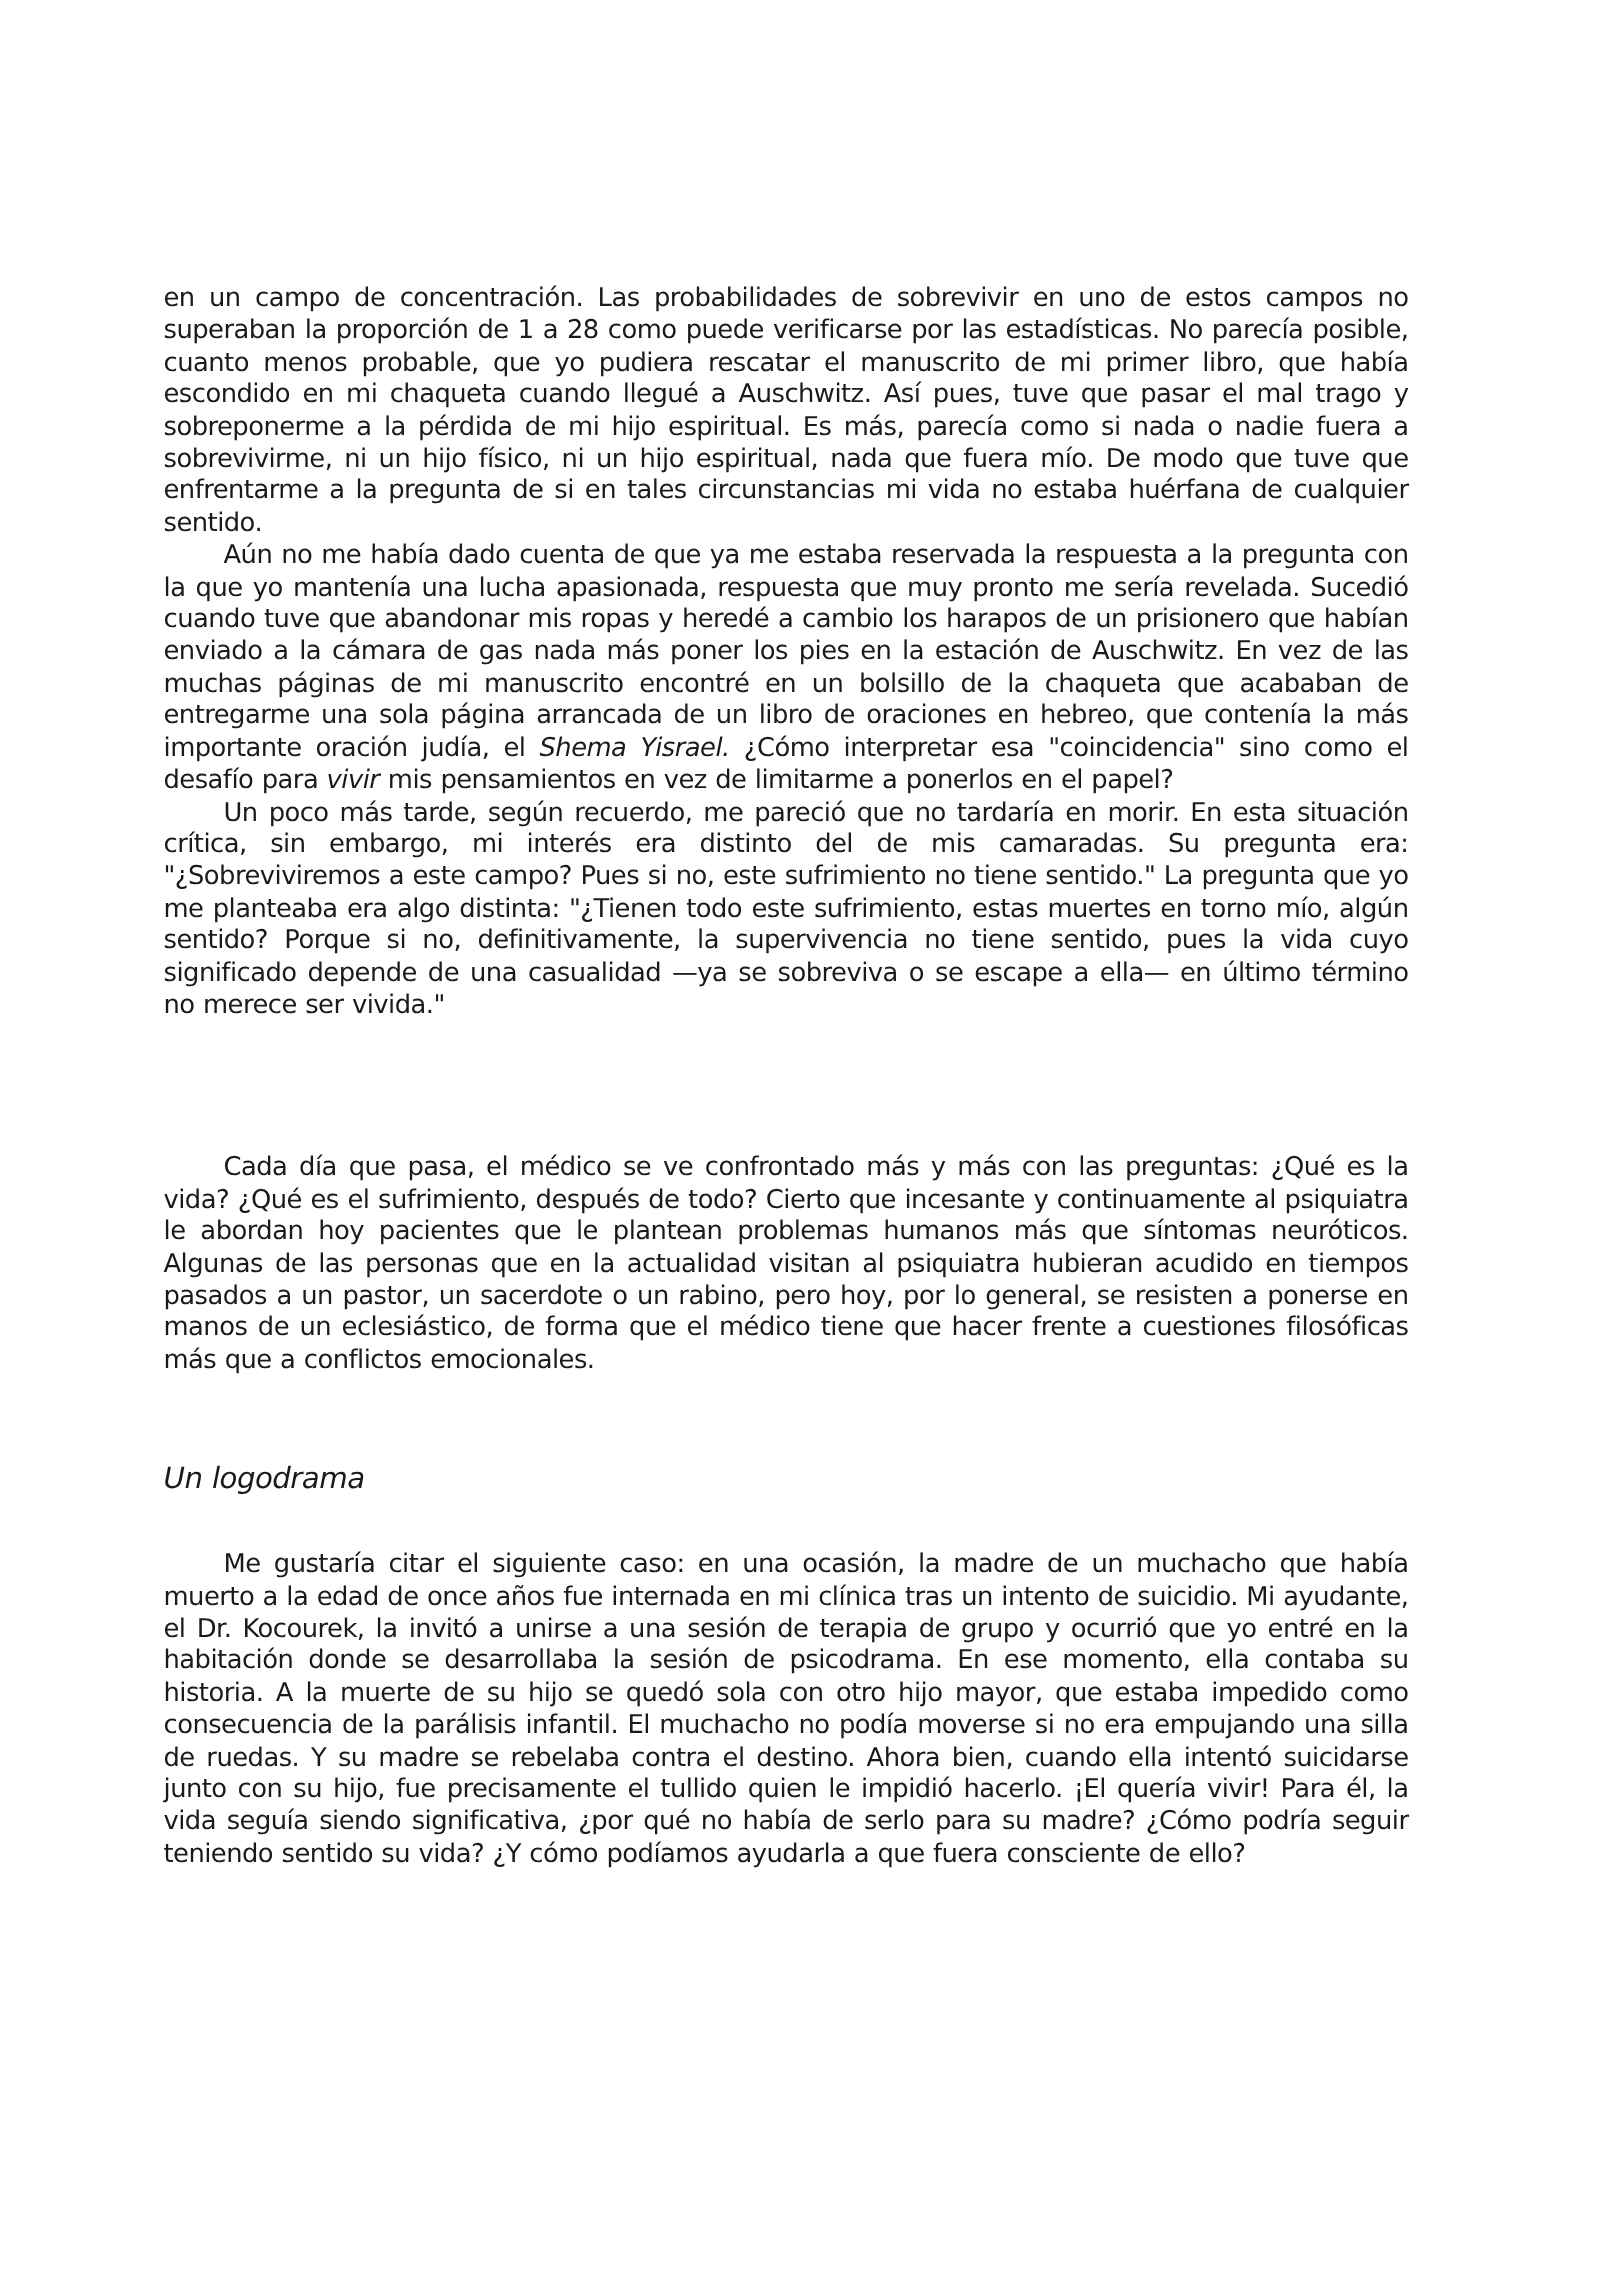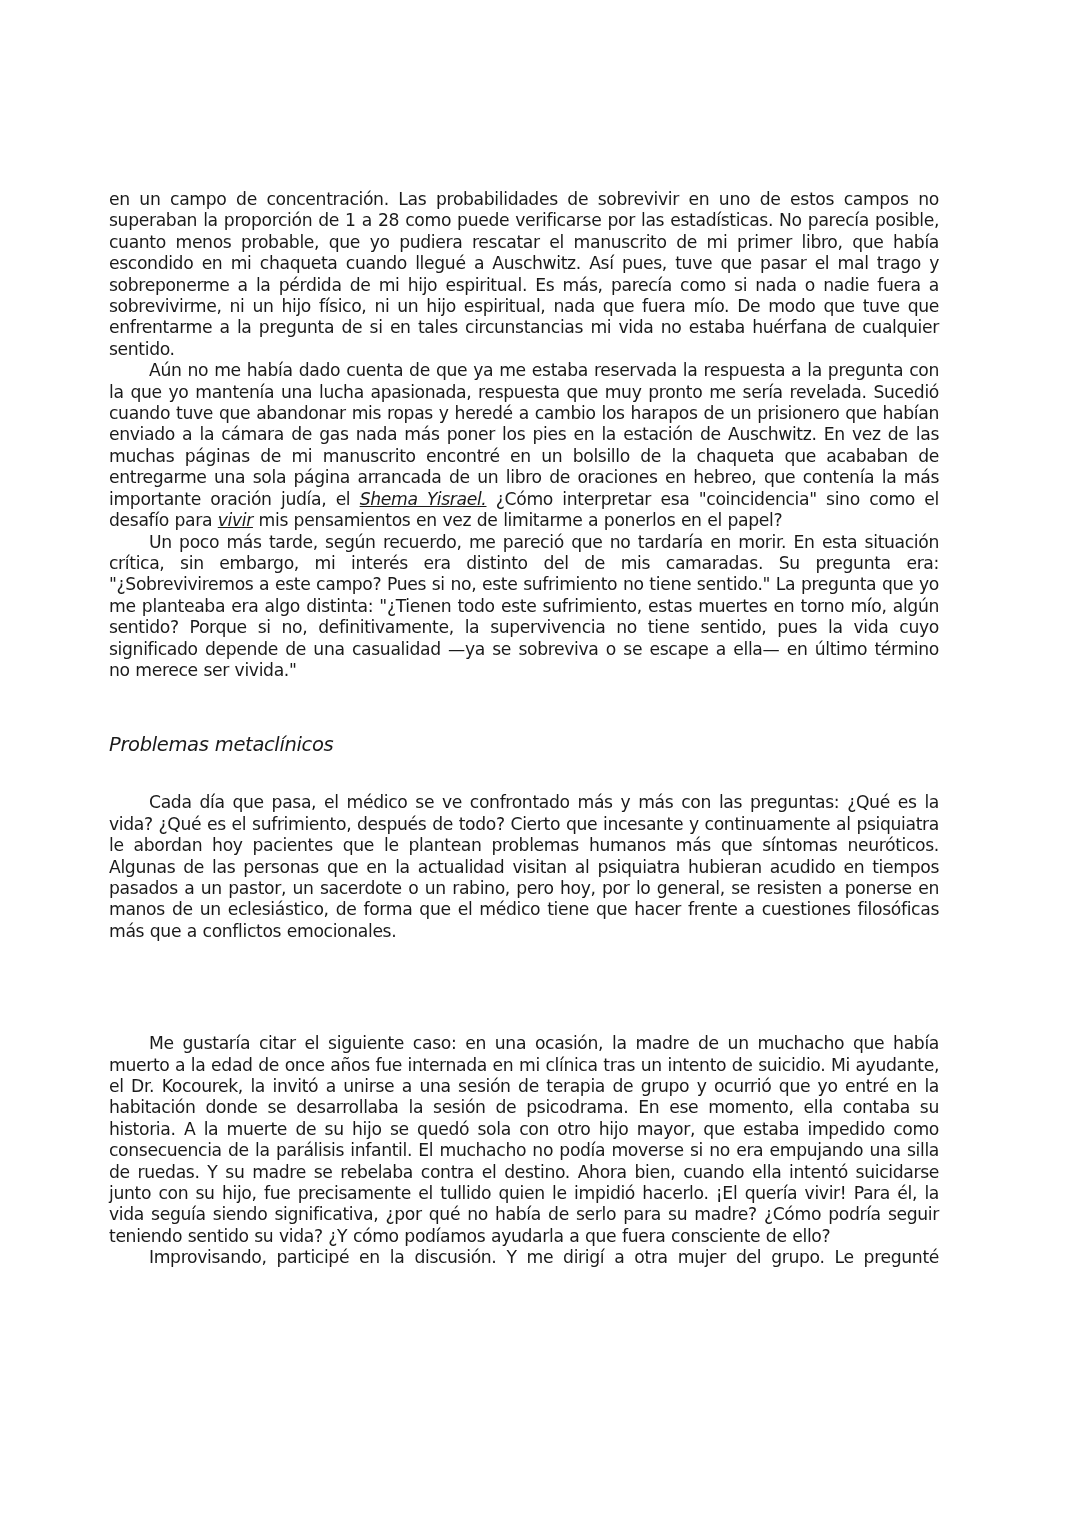--- a/index.html
+++ b/index.html
@@ -37,51 +37,48 @@
       font-style: italic;
       font-weight: normal;
       font-size: 19.5px;
       line-height: 24px;
       margin: 0;
       color: #1a1a1a;
     }
     .gap-before-h1 { height: 52px; }
     .gap-after-h { height: 35px; }
     .gap-before-h2 { height: 56px; }
-    em { font-style: italic; text-decoration: underline; }
+    em { font-style: italic; }
   </style>
 </head>
 <body>
 
 <div class="page">
 
   <p class="para">
     <span>en un campo de concentración. Las probabilidades de sobrevivir en uno de estos campos no superaban la proporción de 1 a 28 como puede verificarse por las estadísticas. No parecía posible, cuanto menos probable, que yo pudiera rescatar el manuscrito de mi primer libro, que había escondido en mi chaqueta cuando llegué a Auschwitz. Así pues, tuve que pasar el mal trago y sobreponerme a la pérdida de mi hijo espiritual. Es más, parecía como si nada o nadie fuera a sobrevivirme, ni un hijo físico, ni un hijo espiritual, nada que fuera mío. De modo que tuve que enfrentarme a la pregunta de si en tales circunstancias mi vida no estaba huérfana de cualquier sentido.</span>
   </p>
 
   <p class="para indent">
     <span>Aún no me había dado cuenta de que ya me estaba reservada la respuesta a la pregunta con la que yo mantenía una lucha apasionada, respuesta que muy pronto me sería revelada. Sucedió cuando tuve que abandonar mis ropas y heredé a cambio los harapos de un prisionero que habían enviado a la cámara de gas nada más poner los pies en la estación de Auschwitz. En vez de las muchas páginas de mi manuscrito encontré en un bolsillo de la chaqueta que acababan de entregarme una sola página arrancada de un libro de oraciones en hebreo, que contenía la más importante oración judía, el </span><em>Shema Yisrael.</em><span> ¿Cómo interpretar esa "coincidencia" sino como el desafío para </span><em>vivir</em><span> mis pensamientos en vez de limitarme a ponerlos en el papel?</span>
   </p>
 
   <p class="para indent">
     <span>Un poco más tarde, según recuerdo, me pareció que no tardaría en morir. En esta situación crítica, sin embargo, mi interés era distinto del de mis camaradas. Su pregunta era: "¿Sobreviviremos a este campo? Pues si no, este sufrimiento no tiene sentido." La pregunta que yo me planteaba era algo distinta: "¿Tienen todo este sufrimiento, estas muertes en torno mío, algún sentido? Porque si no, definitivamente, la supervivencia no tiene sentido, pues la vida cuyo significado depende de una casualidad —ya se sobreviva o se escape a ella— en último término no merece ser vivida."</span>
   </p>
 
   <div class="gap-before-h1"></div>
-  <h2 class="heading">Problemas metaclínicos</h2>
   <div class="gap-after-h"></div>
 
   <p class="para indent">
     <span>Cada día que pasa, el médico se ve confrontado más y más con las preguntas: ¿Qué es la vida? ¿Qué es el sufrimiento, después de todo? Cierto que incesante y continuamente al psiquiatra le abordan hoy pacientes que le plantean problemas humanos más que síntomas neuróticos. Algunas de las personas que en la actualidad visitan al psiquiatra hubieran acudido en tiempos pasados a un pastor, un sacerdote o un rabino, pero hoy, por lo general, se resisten a ponerse en manos de un eclesiástico, de forma que el médico tiene que hacer frente a cuestiones filosóficas más que a conflictos emocionales.</span>
   </p>
 
   <div class="gap-before-h2"></div>
+  <h2 class="heading">Un logodrama</h2>
   <div class="gap-after-h"></div>
 
   <p class="para indent">
     <span>Me gustaría citar el siguiente caso: en una ocasión, la madre de un muchacho que había muerto a la edad de once años fue internada en mi clínica tras un intento de suicidio. Mi ayudante, el Dr. Kocourek, la invitó a unirse a una sesión de terapia de grupo y ocurrió que yo entré en la habitación donde se desarrollaba la sesión de psicodrama. En ese momento, ella contaba su historia. A la muerte de su hijo se quedó sola con otro hijo mayor, que estaba impedido como consecuencia de la parálisis infantil. El muchacho no podía moverse si no era empujando una silla de ruedas. Y su madre se rebelaba contra el destino. Ahora bien, cuando ella intentó suicidarse junto con su hijo, fue precisamente el tullido quien le impidió hacerlo. ¡El quería vivir! Para él, la vida seguía siendo significativa, ¿por qué no había de serlo para su madre? ¿Cómo podría seguir teniendo sentido su vida? ¿Y cómo podíamos ayudarla a que fuera consciente de ello?</span>
   </p>
 
-  <p class="para indent" style="text-align-last: justify;">
-    <span>Improvisando, participé en la discusión. Y me dirigí a otra mujer del grupo. Le pregunté</span>
-  </p>
 
 </div>
 
 </body></html>

